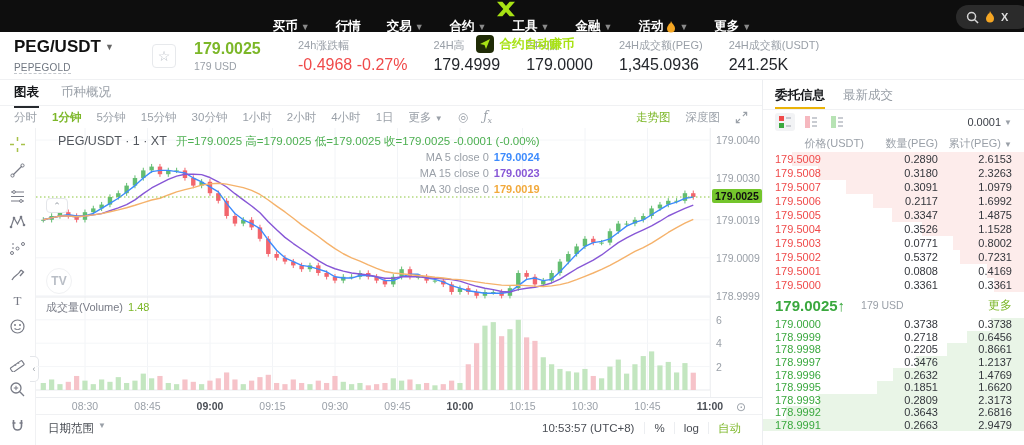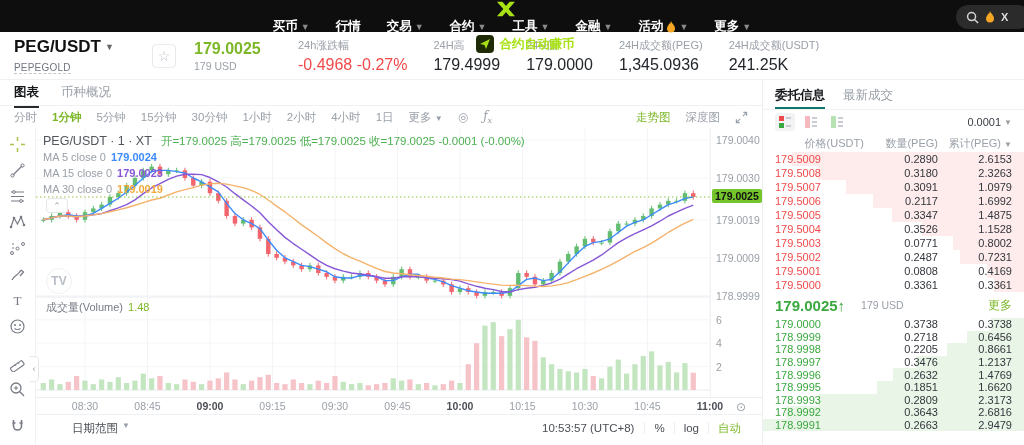--- a/index.html
+++ b/index.html
@@ -55,49 +55,49 @@
   .draw-toolbar { position:absolute; left:0; top:0; bottom:0; width:36px; border-right:1px solid #f0f1f3; display:flex; flex-direction:column; align-items:center; padding-top:8px; gap:9px; }
   .dt-ic { width:17px; height:17px; cursor:pointer; display:flex; align-items:center; justify-content:center; color:#787b86; }
   .dt-div { width:22px; height:1px; background:#ececef; margin:1px 0; }
   .tb-handle { position:absolute; left:30px; top:228px; width:9px; height:26px; background:#fff; border:1px solid #e4e6ea; border-left:none; border-radius:0 5px 5px 0; font-size:9px; color:#9aa0a8; display:flex; align-items:center; justify-content:center; cursor:pointer; }
 
   .plot-wrap { position:absolute; left:36px; top:0; width:674px; height:269px; }
   .price-axis { position:absolute; left:710px; top:0; width:53px; height:269px; border-left:1px solid #f0f1f3; font-size:10.5px; color:#9aa0a8; }
   .pa-lb { position:absolute; left:5px; }
   .pa-tag { position:absolute; left:1px; background:#74c52c; color:#101010; font-weight:700; font-size:10.5px; padding:1px 3px; border-radius:2px; }
 
-  .legend { position:absolute; left:7px; top:5px; font-size:11px; line-height:16px; pointer-events:none; }
+  .legend { position:absolute; left:22px; top:5px; font-size:11px; line-height:16px; pointer-events:none;text-align:right; }
   .lg-title { font-size:12.5px; color:#51555c; }
   .lg-ohlc { color:#4caf50; font-size:11.5px; margin-left:6px; }
   .lg-ma .mlb { color:#9aa0a8; }
   .lg-ma .mvl { font-weight:600; margin-left:5px; }
   .vol-legend { position:absolute; left:10px; top:172px; font-size:11px; color:#787b86; pointer-events:none; }
   .vol-legend b { color:#7cb728; font-weight:400; margin-left:5px; }
   .collapse-btn { position:absolute; left:10px; top:70px; width:22px; height:15px; background:#fff; border:1px solid #e4e6ea; border-radius:4px; color:#9aa0a8; font-size:9px; display:flex; align-items:center; justify-content:center; cursor:pointer; }
   .tv-logo { position:absolute; left:10px; top:140px; width:26px; height:26px; border-radius:50%; background:#fff; border:1px solid #f0f1f3; color:#b9bec6; font-weight:800; font-size:12px; display:flex; align-items:center; justify-content:center; }
 
   .time-axis { position:absolute; left:36px; right:0; top:269px; height:17px; border-top:1px solid #eceef1; font-size:10.5px; color:#9aa0a8; }
   .ta-lb { position:absolute; top:2px; transform:translateX(-50%); white-space:nowrap; }
   .ta-lb.bold { color:#4a4e55; font-weight:700; }
   .ta-clock { position:absolute; right:16px; top:2px; color:#9aa0a8; font-size:12px; cursor:pointer; }
 
   .chart-footer { position:absolute; left:36px; right:0; top:286px; height:27px; border-top:1px solid #f0f1f3; display:flex; align-items:center; padding:0 12px; font-size:11.5px; color:#4a4e55; }
-  .cf-range { display:flex; align-items:flex-start; gap:4px; cursor:pointer;margin-left:24px; }
+  .cf-range { display:flex; align-items:flex-start; gap:4px; cursor:pointer; }
   .cf-range .caret { font-size:8px; color:#9aa0a8; }
   .cf-sp { flex:1; }
   .cf-time { color:#4a4e55; cursor:pointer; padding-right:10px; border-right:1px solid #eceef1; }
   .cf-btn { padding:0 9px; cursor:pointer; border-right:1px solid #eceef1; }
   .cf-btn:last-child { border-right:none; }
   .cf-btn.auto { color:#7cb728; }
 
   
   .book-panel { width:261px; display:flex; flex-direction:column; font-size:11px; }
   .ob-tabs { height:30px; display:flex; gap:18px; padding:7px 12px 0; border-bottom:1px solid #f0f1f3; }
   .ob-tab { font-size:12.5px; color:#9aa0a8; padding-bottom:6px; cursor:pointer; }
-  .ob-tab.active { color:#16181b; font-weight:700; border-bottom:2px solid #0f766e; }
+  .ob-tab.active { color:#16181b; font-weight:700; border-bottom:2px solid #eab308; }
   .ob-ctrl { height:24px; display:flex; align-items:center; gap:6px; padding:0 12px; }
   .ob-lay { width:20px; height:18px; border-radius:3px; display:flex; align-items:center; justify-content:center; cursor:pointer; }
   .ob-lay.sel { background:#f2f3f5; }
   .ob-prec { margin-left:auto; color:#3c4048; font-size:11px; display:flex; align-items:center; gap:3px; cursor:pointer; }
   .ob-prec .caret { font-size:8px; color:#9aa0a8; }
   .ob-head { height:18px; display:flex; padding:0 12px; color:#9aa0a8; align-items:center; }
   .ob-head .c1 { flex:1.2;text-align:right; } .ob-head .c2 { flex:1; text-align:right; } .ob-head .c3 { flex:1; text-align:right; cursor:pointer; }
   .ob-head .caret { font-size:8px; }
   .ob-row { height:14px; display:flex; align-items:center; padding:0 12px; cursor:pointer; }
   .ob-row .p { flex:1.2; } .ob-row .q { flex:1; text-align:right; color:#33363c; } .ob-row .c { flex:1; text-align:right; color:#33363c; }
@@ -724,21 +724,21 @@
             <span class="q">0.3526</span>
             <span class="c">1.1528</span>
           </div>
           <div class="ob-row ask" style="background: linear-gradient(to left, rgb(253, 236, 235) 27.2068%, transparent 27.2068%);">
             <span class="p">179.5003</span>
             <span class="q">0.0771</span>
             <span class="c">0.8002</span>
           </div>
           <div class="ob-row ask" style="background: linear-gradient(to left, rgb(253, 236, 235) 24.5854%, transparent 24.5854%);">
             <span class="p">179.5002</span>
-            <span class="q">0.2487</span>
+            <span class="q">0.5372</span>
             <span class="c">0.7231</span>
           </div>
           <div class="ob-row ask" style="background: linear-gradient(to left, rgb(253, 236, 235) 14.1746%, transparent 14.1746%);">
             <span class="p">179.5001</span>
             <span class="q">0.0808</span>
             <span class="c">0.4169</span>
           </div>
           <div class="ob-row ask" style="background: linear-gradient(to left, rgb(253, 236, 235) 11.4274%, transparent 11.4274%);">
             <span class="p">179.5000</span>
             <span class="q">0.3361</span>

